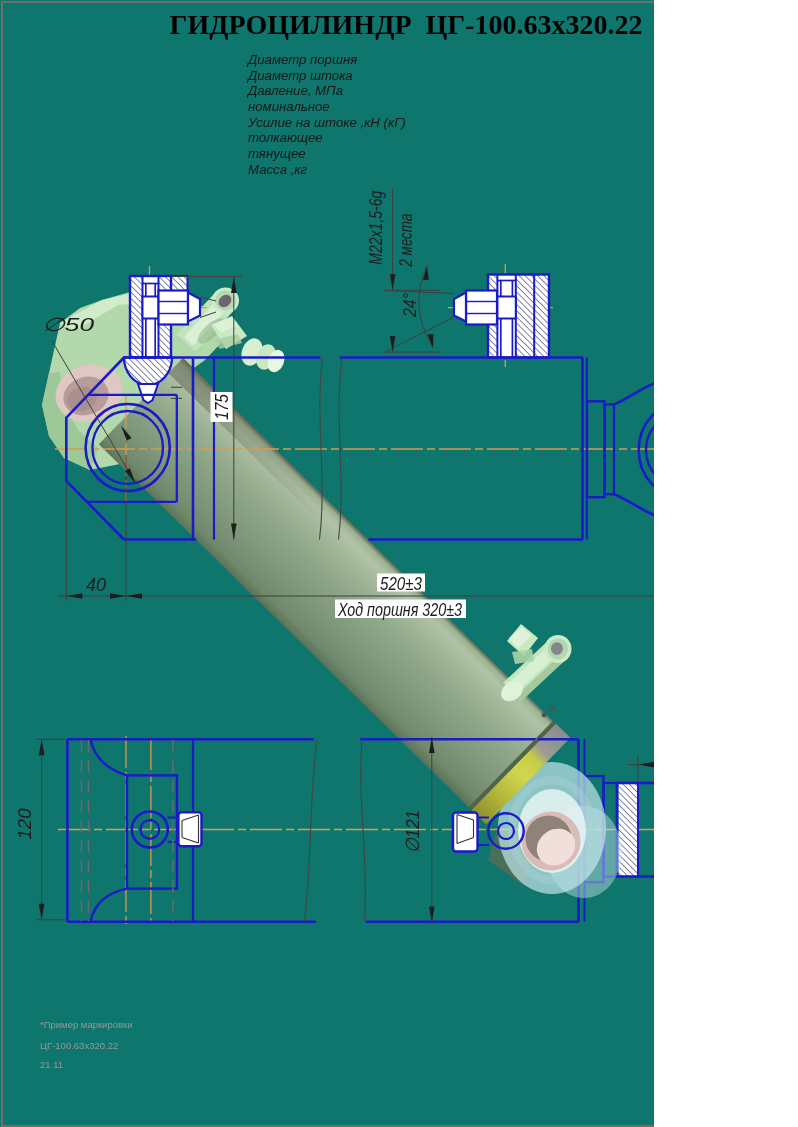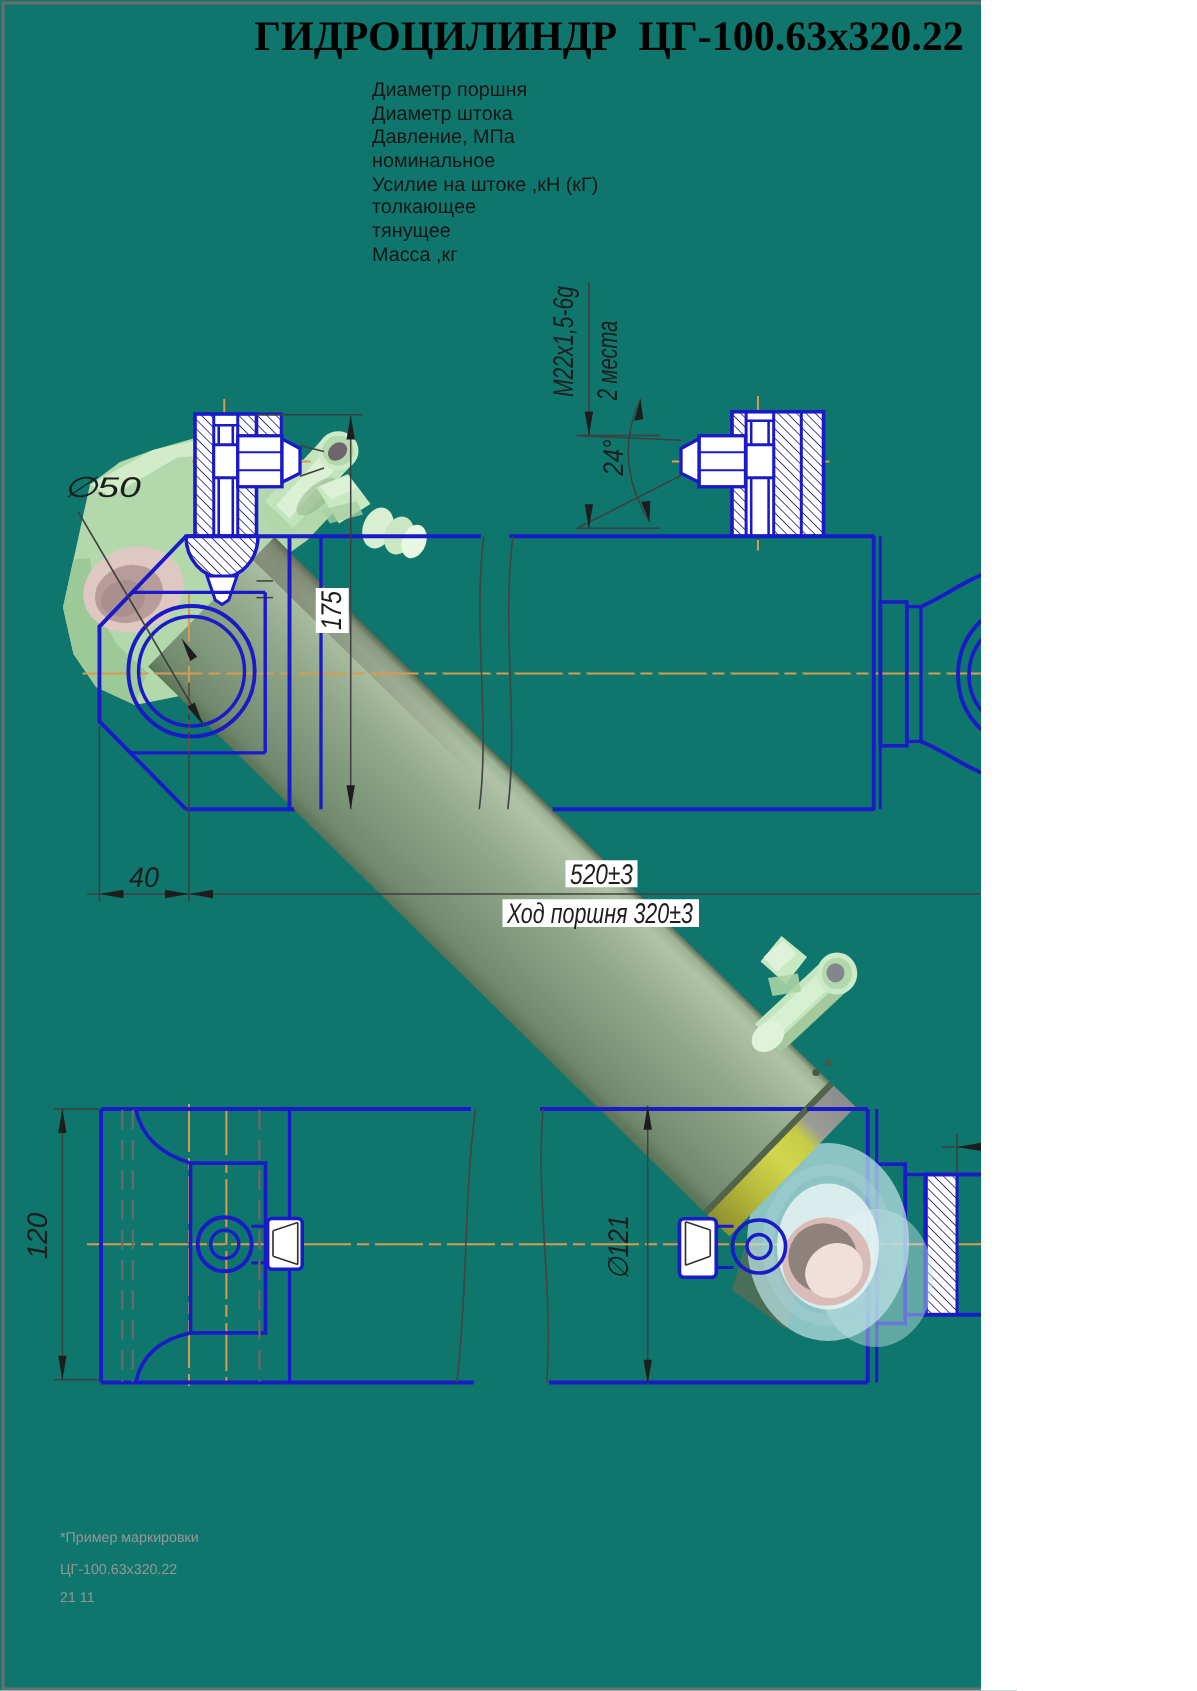--- a/index.html
+++ b/index.html
@@ -12,21 +12,21 @@
   svg{position:absolute;left:0;top:0;}
   .dim{font-family:"Liberation Sans", sans-serif;font-style:italic;font-size:19px;fill:#1d1d1d;}
   .gray{font-family:"Liberation Sans", sans-serif;font-size:9.5px;fill:#969696;}
 </style>
 </head>
 <body>
 <div id="page">
   <div id="frame"></div>
   <div id="title">ГИДРОЦИЛИНДР&nbsp; ЦГ-100.63х320.22</div>
 
-  <div class="spec" style="left:248px;top:52px;line-height:15.65px;">Диаметр поршня
+  <div class="spec" style="left:248px;top:52px;line-height:15.65px;font-style:italic;">Диаметр поршня
 Диаметр штока
 Давление, МПа
 номинальное
 Усилие на штоке ,кН (кГ)
 толкающее
 тянущее
 Масса ,кг</div>
   <svg width="798" height="1127" viewBox="0 0 798 1127">
     <defs>
       <pattern id="hatch" width="4.4" height="4.4" patternTransform="rotate(45)" patternUnits="userSpaceOnUse">

